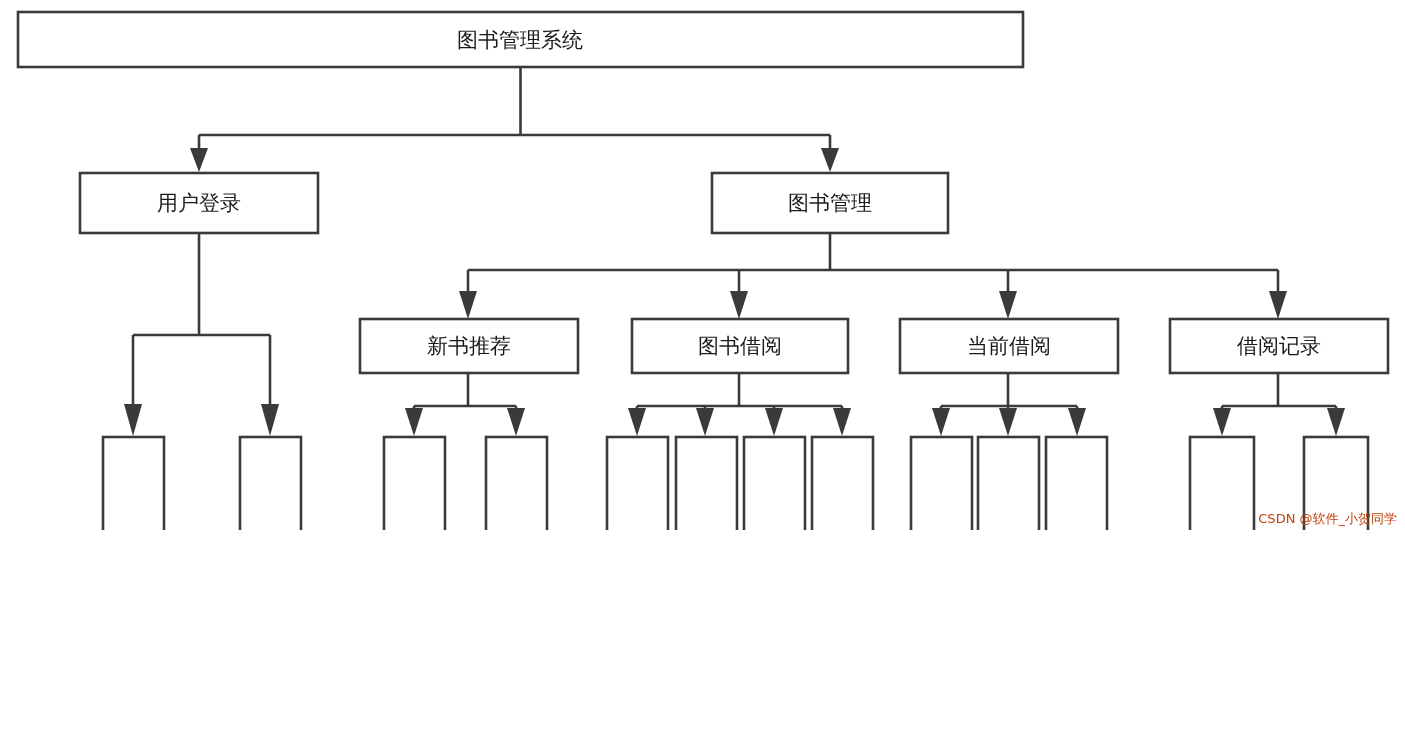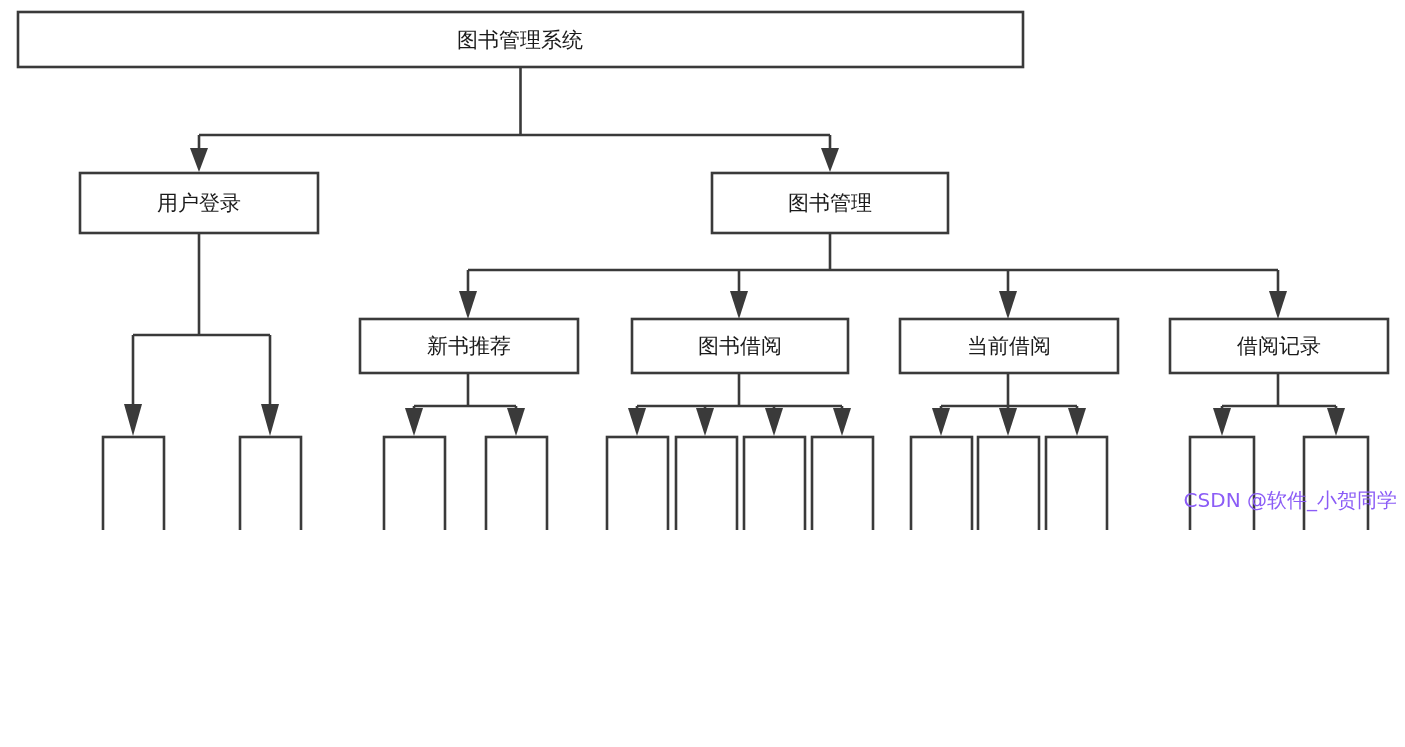--- a/index.html
+++ b/index.html
@@ -53,24 +53,24 @@
     font-size: 21px;
     fill: #1a1a1a;
     text-anchor: middle;
     writing-mode: vertical-rl;
     glyph-orientation-vertical: 0;
     letter-spacing: 4px;
   }
   .watermark-text {
     position: absolute;
     right: 8px;
-    bottom: 16px;
-    font-family: "DejaVu Sans", "Liberation Sans", sans-serif;
-    font-size: 20px;
-    color: #8b5cf6;
+    bottom: 2px;
+    font-family: "DejaVu Sans", "Liberation Sans", sans-serif;
+    font-size: 13px;
+    color: #c2410c;
     white-space: nowrap;
     pointer-events: none;
     user-select: none;
   }
 </style>
 </head>
 <body>
 
 <div id="diagram-root">
 

